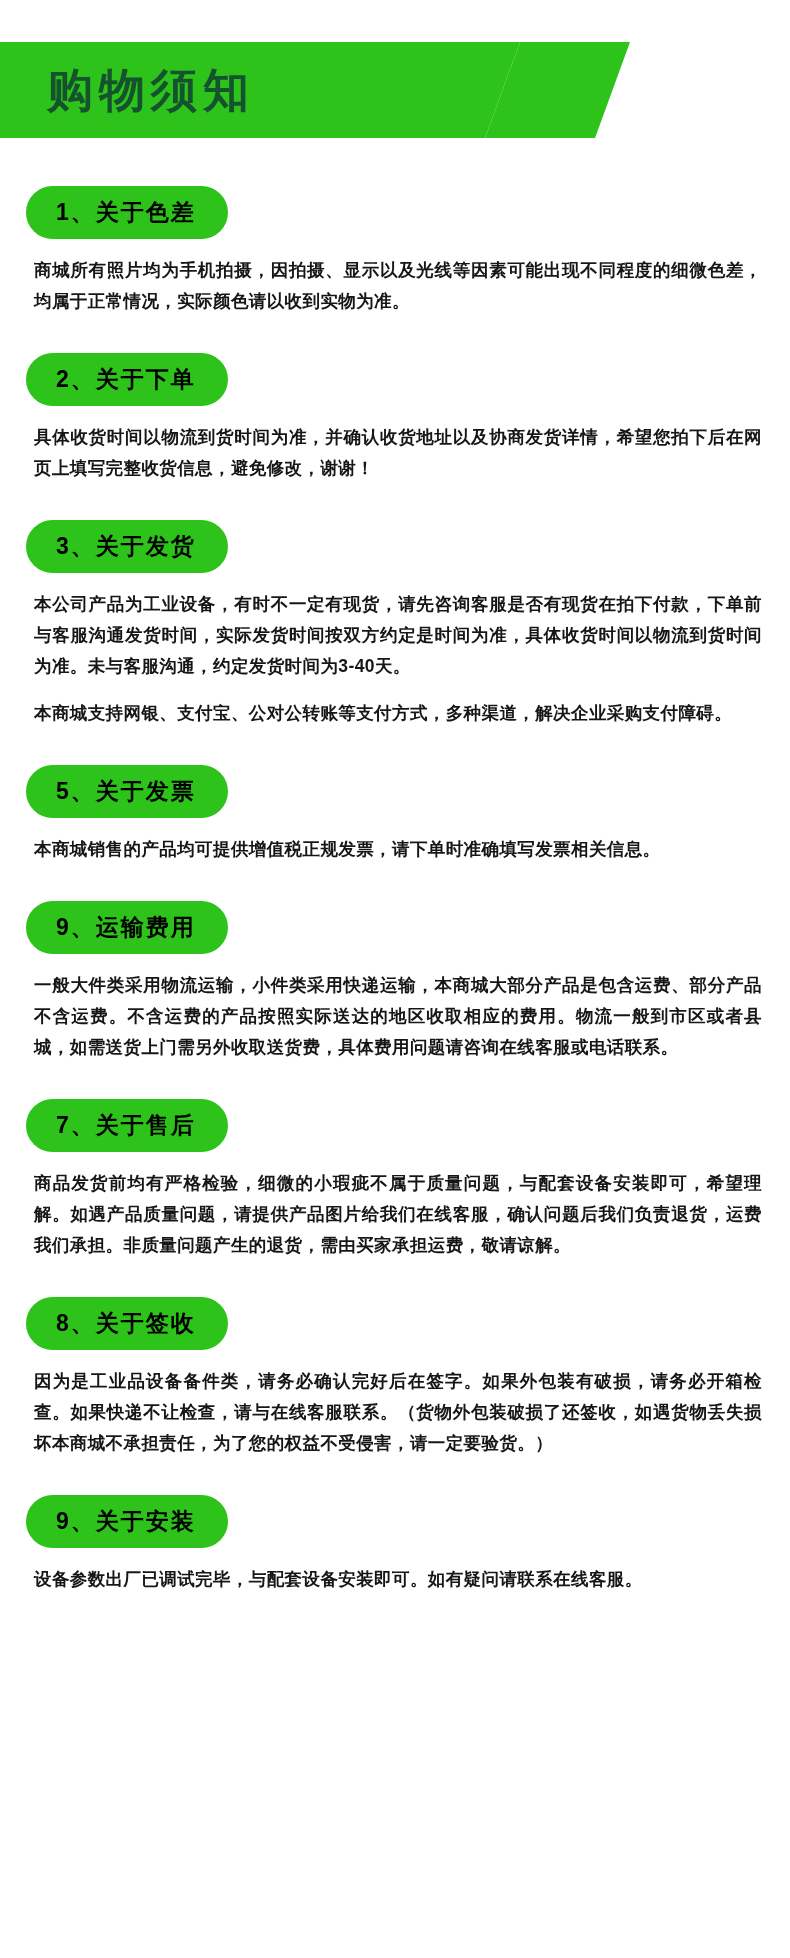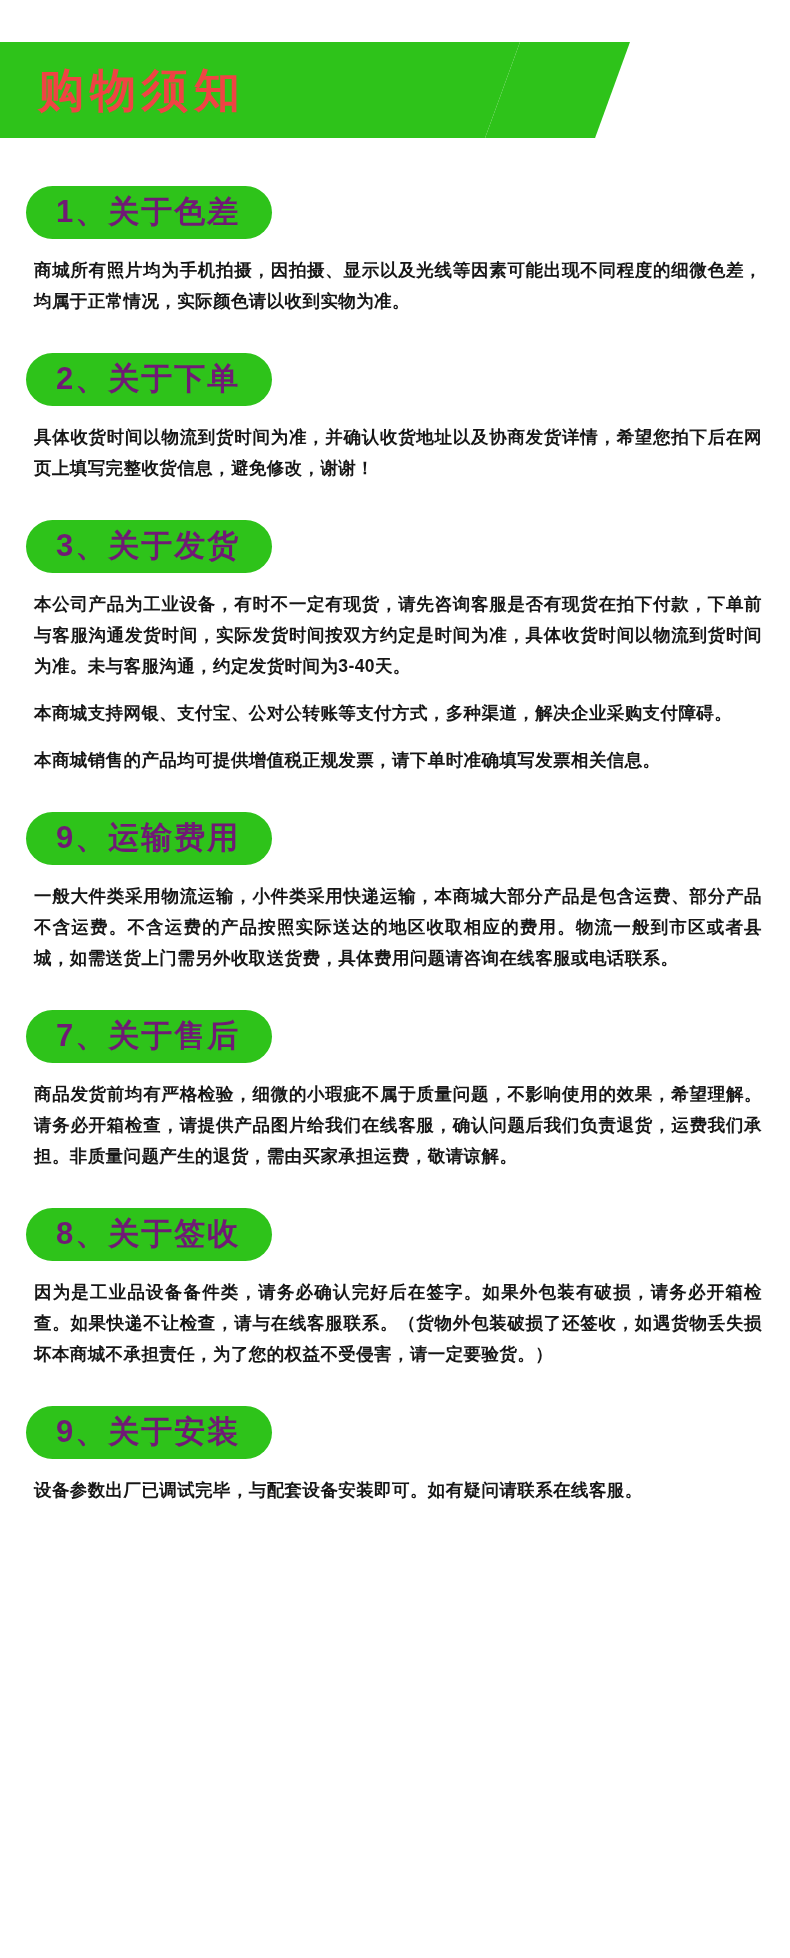--- a/index.html
+++ b/index.html
@@ -41,39 +41,39 @@
     margin-left: -40px;
   }
   .header-band.second {
     left: 520px;
     top: 22px;
     width: 110px;
     margin-left: 0;
   }
   .header-title {
     position: absolute;
-    left: 38px;
+    left: 47px;
     top: 40px;
     font-size: 46px;
     font-weight: bold;
-    color: #ef4444;
+    color: #14532d;
     letter-spacing: 6px;
     line-height: 60px;
     white-space: nowrap;
   }
 
   
   .section {
     margin: 0 0 4px 0;
   }
   .pill {
     display: inline-block;
     background: #2ec31a;
-    color: #701a75;
-    font-size: 31px;
+    color: #000000;
+    font-size: 23px;
     font-weight: bold;
     letter-spacing: 2px;
     border-radius: 28px;
     padding: 13px 32px 14px 30px;
     margin: 26px 0 0 26px;
     line-height: 26px;
     white-space: nowrap;
   }
   .body-text {
     margin: 16px 28px 10px 34px;
@@ -109,31 +109,32 @@
   <div class="section">
     <div class="pill">3、关于发货</div>
     <div class="body-text">本公司产品为工业设备，有时不一定有现货，请先咨询客服是否有现货在拍下付款，下单前与客服沟通发货时间，实际发货时间按双方约定是时间为准，具体收货时间以物流到货时间为准。未与客服沟通，约定发货时间为3-40天。</div>
   </div>
 
   <div class="section">
     <div class="body-text">本商城支持网银、支付宝、公对公转账等支付方式，多种渠道，解决企业采购支付障碍。</div>
   </div>
 
   <div class="section">
+    <div class="pill">5、关于发票</div>
     <div class="body-text">本商城销售的产品均可提供增值税正规发票，请下单时准确填写发票相关信息。</div>
   </div>
 
   <div class="section">
     <div class="pill">9、运输费用</div>
     <div class="body-text">一般大件类采用物流运输，小件类采用快递运输，本商城大部分产品是包含运费、部分产品不含运费。不含运费的产品按照实际送达的地区收取相应的费用。物流一般到市区或者县城，如需送货上门需另外收取送货费，具体费用问题请咨询在线客服或电话联系。</div>
   </div>
 
   <div class="section">
     <div class="pill">7、关于售后</div>
-    <div class="body-text">商品发货前均有严格检验，细微的小瑕疵不属于质量问题，不影响使用的效果，希望理解。请务必开箱检查，请提供产品图片给我们在线客服，确认问题后我们负责退货，运费我们承担。非质量问题产生的退货，需由买家承担运费，敬请谅解。</div>
+    <div class="body-text">商品发货前均有严格检验，细微的小瑕疵不属于质量问题，与配套设备安装即可，希望理解。如遇产品质量问题，请提供产品图片给我们在线客服，确认问题后我们负责退货，运费我们承担。非质量问题产生的退货，需由买家承担运费，敬请谅解。</div>
   </div>
 
   <div class="section">
     <div class="pill">8、关于签收</div>
     <div class="body-text">因为是工业品设备备件类，请务必确认完好后在签字。如果外包装有破损，请务必开箱检查。如果快递不让检查，请与在线客服联系。（货物外包装破损了还签收，如遇货物丢失损坏本商城不承担责任，为了您的权益不受侵害，请一定要验货。）</div>
   </div>
 
   <div class="section">
     <div class="pill">9、关于安装</div>
     <div class="body-text">设备参数出厂已调试完毕，与配套设备安装即可。如有疑问请联系在线客服。</div>

